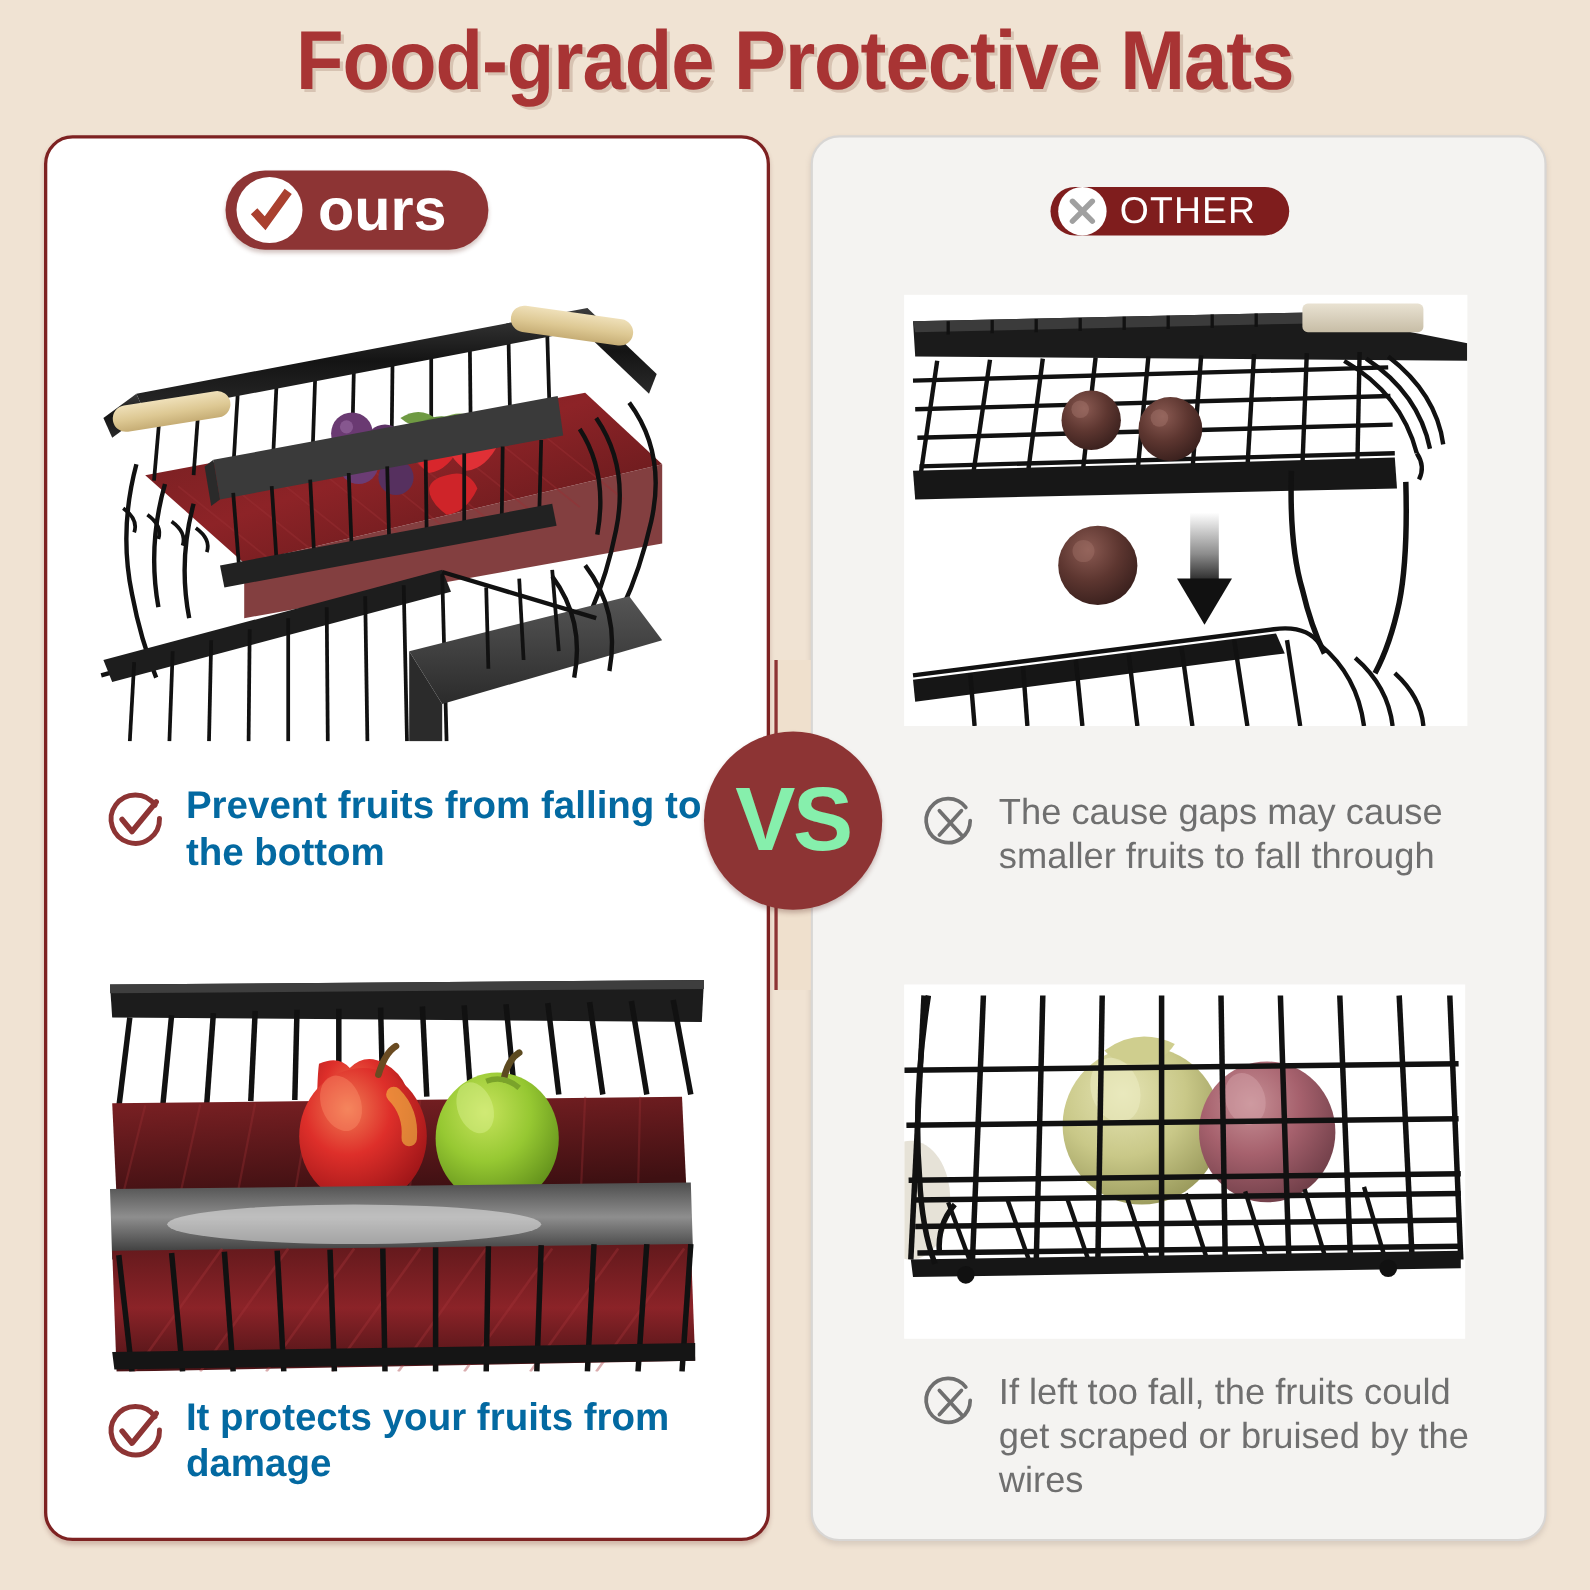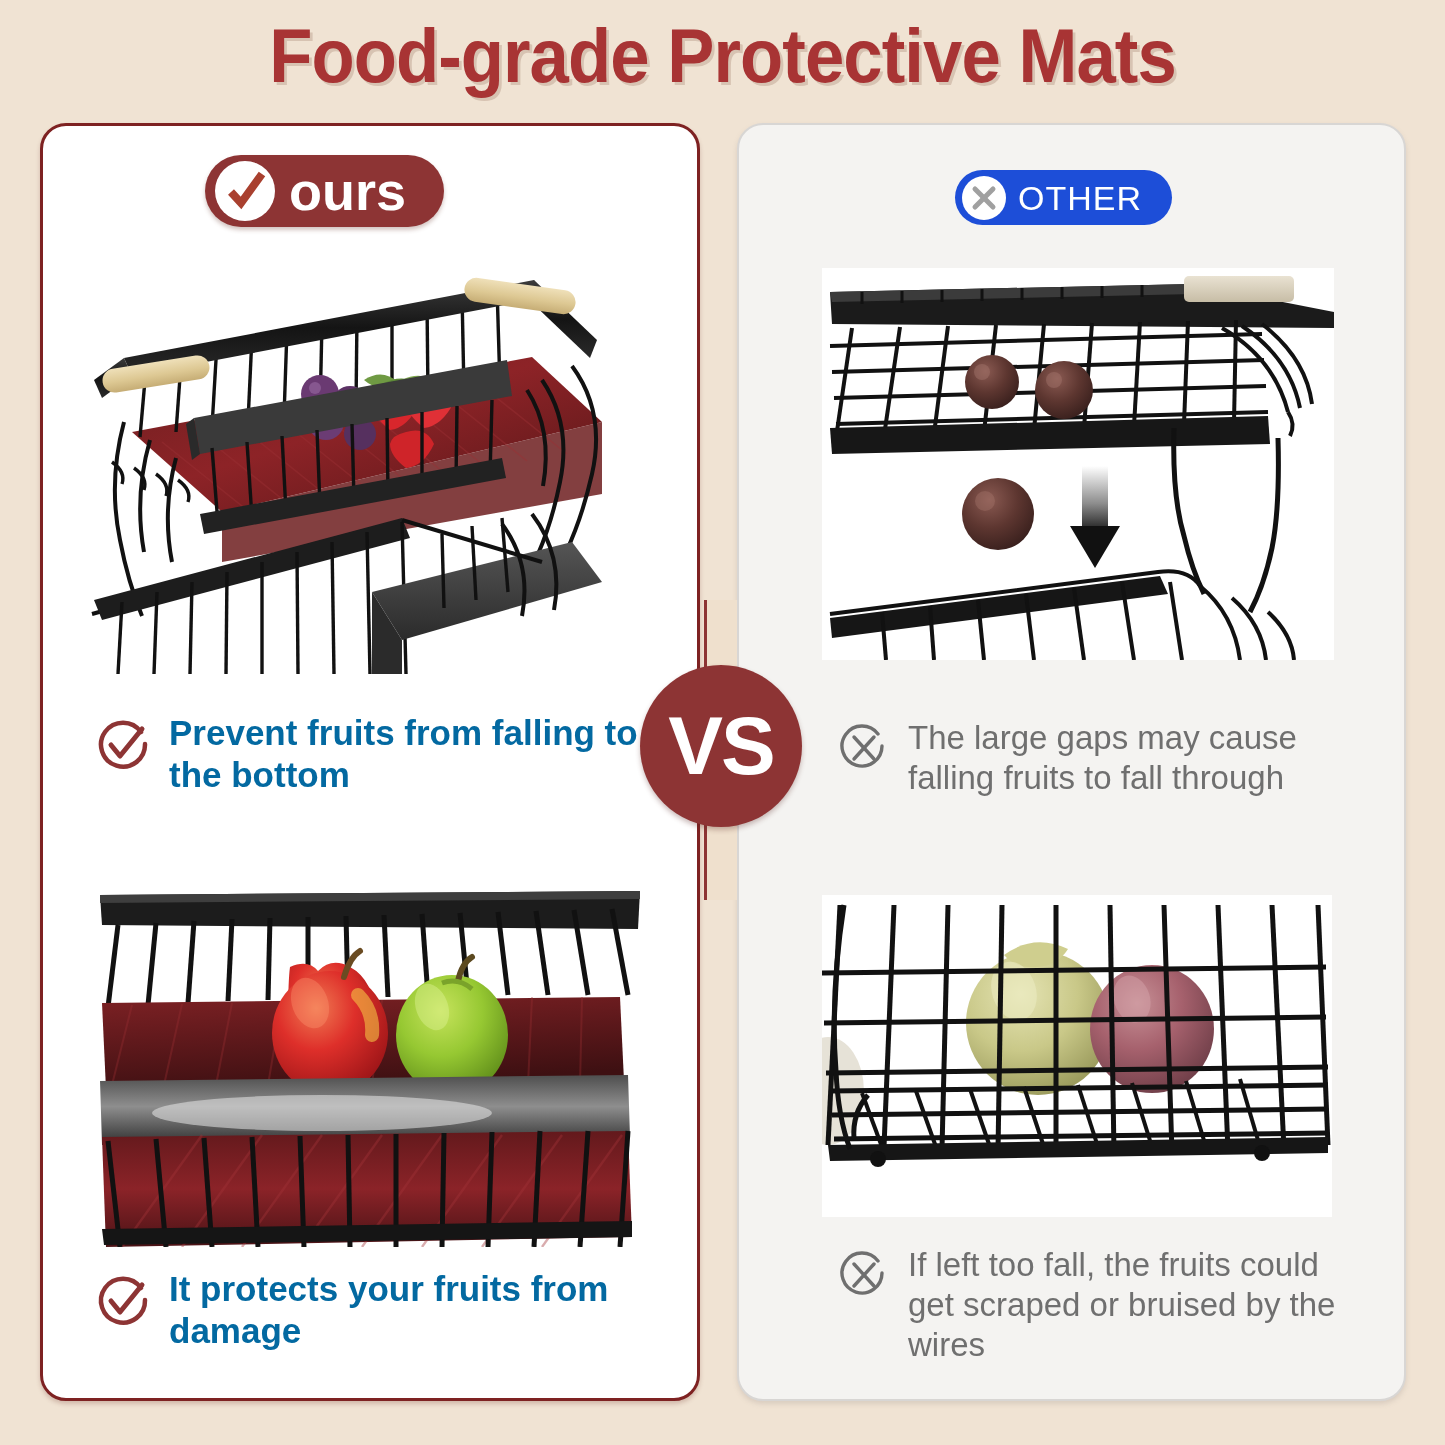--- a/index.html
+++ b/index.html
@@ -46,22 +46,22 @@
   .badge{
     position:absolute;display:flex;align-items:center;
     border-radius:100px;
   }
   .badge-ours{
     left:205px;top:155px;height:72px;padding:0 38px 0 10px;
     background:#8d3434;
     box-shadow:0 3px 4px rgba(110,60,50,.3);
   }
   .badge-other{
-    left:955px;top:170px;height:55px;padding:0 30px 0 7px;
-    background:#1d4ed8;
+    left:955px;top:170px;height:44px;padding:0 30px 0 7px;
+    background:#7f1d1d;
   }
   .badge-circle{
     border-radius:50%;background:#ffffff;
     display:flex;align-items:center;justify-content:center;
     flex:0 0 auto;
   }
   .badge-ours .badge-circle{width:60px;height:60px;margin-right:14px;}
   .badge-other .badge-circle{width:44px;height:44px;margin-right:12px;}
   .badge-label{color:#fff;font-weight:bold;}
   .badge-ours .badge-label{font-size:54px;line-height:54px;letter-spacing:0px;}
@@ -69,21 +69,21 @@
 
   
   .vs-stem{
     position:absolute;left:704px;top:600px;width:30px;height:300px;
     background:#efe0cd;border-left:3px solid #8d3434;
   }
   .vs{
     position:absolute;left:640px;top:665px;width:162px;height:162px;
     border-radius:50%;background:#8d3434;
     display:flex;align-items:center;justify-content:center;
-    color:#ffffff;font-weight:bold;font-size:82px;
+    color:#86efac;font-weight:bold;font-size:82px;
     letter-spacing:-2px;
     box-shadow:0 3px 5px rgba(90,40,35,.3);
   }
 
   
   .photo{position:absolute;overflow:hidden;background:#fff;}
   .photo-tl{left:72px;top:262px;width:560px;height:412px;}
   .photo-bl{left:72px;top:885px;width:576px;height:362px;}
   .photo-tr{left:822px;top:268px;width:512px;height:392px;background:#fff;}
   .photo-br{left:822px;top:895px;width:510px;height:322px;background:#fff;}
@@ -497,21 +497,21 @@
 </div>
 
 <div class="caption cap-bad cap-tr">
   <span class="cap-icon">
     <svg width="52" height="52" viewBox="0 0 52 52">
       <path d="M40 12 A20 20 0 1 0 44 24" fill="none" stroke="#6f6f6f" stroke-width="3.4" stroke-linecap="round"></path>
       <line x1="16" y1="15" x2="36" y2="37" stroke="#6f6f6f" stroke-width="3.4" stroke-linecap="round"></line>
       <line x1="36" y1="15" x2="16" y2="37" stroke="#6f6f6f" stroke-width="3.4" stroke-linecap="round"></line>
     </svg>
   </span>
-  <span class="cap-text">The large gaps may cause falling fruits to fall through</span>
+  <span class="cap-text">The cause gaps may cause smaller fruits to fall through</span>
 </div>
 
 <div class="photo photo-br">
   <svg viewBox="0 0 510 322" width="510" height="322">
     <defs>
       <radialGradient id="pearg" cx="38%" cy="30%" r="72%">
         <stop offset="0%" stop-color="#e5e4b4"></stop>
           <stop offset="55%" stop-color="#c9c888"></stop>
         <stop offset="100%" stop-color="#9c9c5e"></stop>
       </radialGradient>

